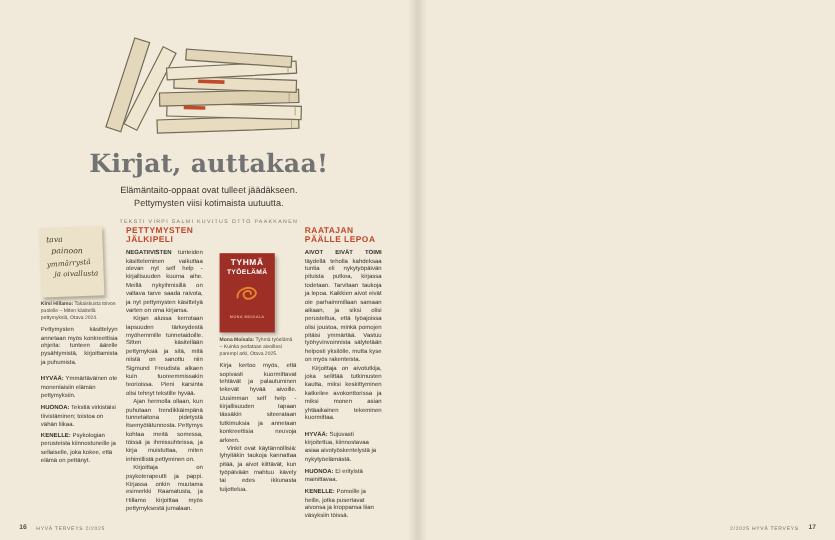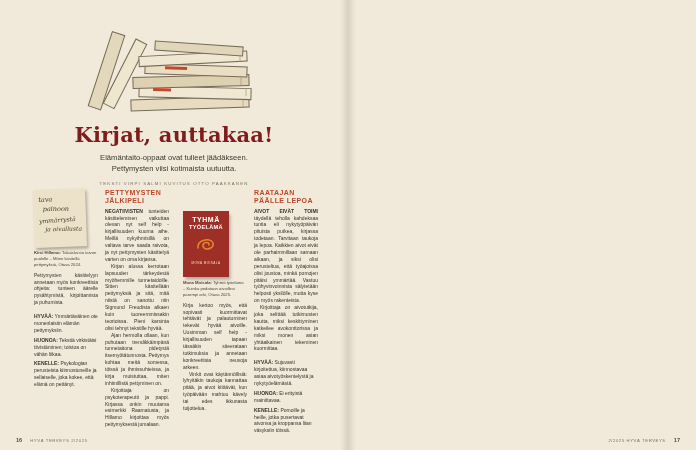--- a/index.html
+++ b/index.html
@@ -16,21 +16,21 @@
     position: absolute; left: 340px; top: 0; width: 16px; height: 450px; z-index: 6;
     background: linear-gradient(90deg, rgba(90,78,55,0) 0%, rgba(90,78,55,.16) 50%, rgba(90,78,55,0) 100%);
     pointer-events: none;
   }
 
   
   .head { position: absolute; left: 18px; top: 4px; width: 312px; text-align: center; }
   .books-illo { display: inline-block; }
   .main-title {
     font-family: "DejaVu Serif", serif; font-weight: bold;
-    font-size: 21px; color: #7f1d1d; letter-spacing: .2px; margin-top: 2px;
+    font-size: 21px; color: #737373; letter-spacing: .2px; margin-top: 2px;
   }
   .subtitle { font-size: 7.6px; line-height: 1.45; color: #3b382f; margin-top: 5px; text-align: center; }
   .byline { font-size: 4.4px; letter-spacing: 1.1px; color: #7a745f; margin-top: 7px; }
 
   
   .cols-left  { position: absolute; left: 34px;  top: 189px; width: 284px; height: 247px; display: flex; gap: 14px; }
   .group2 { display: flex; gap: 7px; }
   .col { width: 64px; display: flex; flex-direction: column; }
 
   .sec-head {

